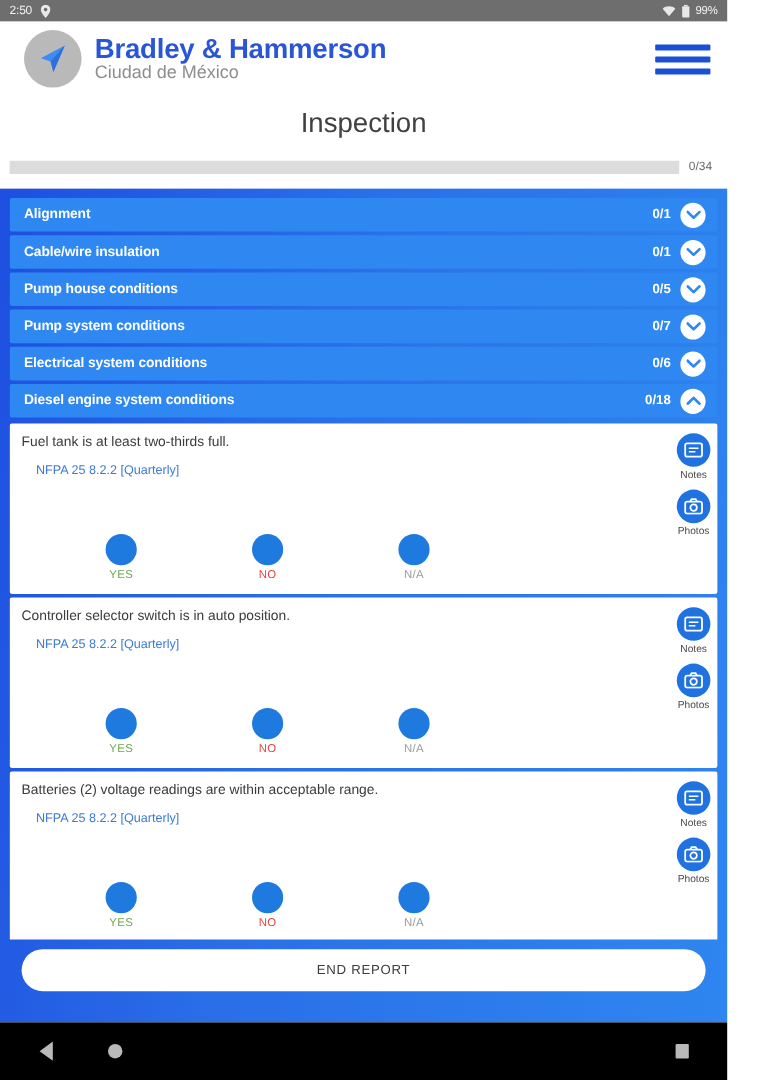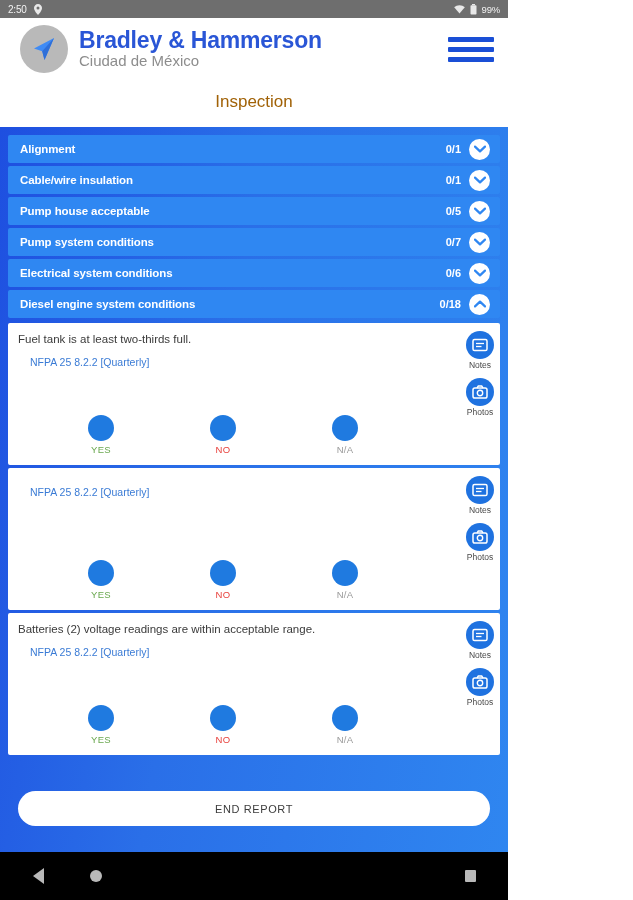--- a/index.html
+++ b/index.html
@@ -2,21 +2,21 @@
 <html><head>
 <meta charset="utf-8">
 <style>
   * { box-sizing: border-box; margin: 0; padding: 0; }
   html, body {
     width: 633px; height: 900px;
     font-family: "Liberation Sans", sans-serif;
     background: #ffffff;
     overflow: hidden;
   }
-  .screen { width: 508px; height: 900px; position: relative; display: flex; flex-direction: column; }
+  .screen { width: 606px; height: 900px; position: relative; display: flex; flex-direction: column; }
 
   
   .statusbar {
     height: 18px; background: #6e6e6e; color: #f2f2f2;
     display: flex; align-items: center; padding: 0 8px;
     font-size: 10px; flex: 0 0 18px;
   }
   .sb-left { display: flex; align-items: center; gap: 7px; }
   .sb-right { margin-left: auto; display: flex; align-items: center; gap: 5px; }
   .sb-time { font-size: 10px; letter-spacing: -0.2px; }
@@ -43,21 +43,21 @@
   .brand-sub { font-size: 15px; color: #8d8d8d; line-height: 1.2; }
   .hamburger {
     margin-left: auto; width: 46px; height: 30px;
     display: flex; flex-direction: column; justify-content: center; gap: 5px;
   }
   .hamburger span { display: block; height: 5px; background: #1a4fd6; border-radius: 1px; }
 
   
   .page-title {
     flex: 0 0 44px; display: flex; align-items: center; justify-content: center;
-    font-size: 17px; color: #a16207; background: #fff;
+    font-size: 23px; color: #404040; background: #fff;
   }
 
   
   .progress-row {
     flex: 0 0 30px; display: flex; align-items: center;
     padding: 0 6px 0 8px; gap: 8px; background: #fff;
   }
   .progress-track {
     flex: 1 1 auto; height: 11px; background: #dcdcdc; border-radius: 1px;
     position: relative; overflow: hidden;
@@ -184,20 +184,26 @@
     </div>
     <div class="hamburger">
       <span></span>
       <span></span>
       <span></span>
     </div>
   </div>
 
   <div class="page-title">Inspection</div>
 
+  <div class="progress-row">
+    <div class="progress-track">
+      <div class="progress-fill" style="width: 0%;"></div>
+    </div>
+    <div class="progress-label">0/34</div>
+  </div>
 
   <div class="panel">
     <div class="panel-inner">
 
       <div class="cat-row">
         <span class="cat-label">Alignment</span>
         <span class="cat-count">0/1</span>
         <span class="chev">
           <svg width="12" height="8" viewBox="0 0 12 8">
               <path d="M1 1.6 L6 6.4 L11 1.6" stroke="#2f87f2" stroke-width="2.2" fill="none" stroke-linecap="round" stroke-linejoin="round"></path>
@@ -209,21 +215,21 @@
         <span class="cat-label">Cable/wire insulation</span>
         <span class="cat-count">0/1</span>
         <span class="chev">
           <svg width="12" height="8" viewBox="0 0 12 8">
               <path d="M1 1.6 L6 6.4 L11 1.6" stroke="#2f87f2" stroke-width="2.2" fill="none" stroke-linecap="round" stroke-linejoin="round"></path>
             </svg>
         </span>
       </div>
 
       <div class="cat-row">
-        <span class="cat-label">Pump house acceptable</span>
+        <span class="cat-label">Pump house conditions</span>
         <span class="cat-count">0/5</span>
         <span class="chev">
           <svg width="12" height="8" viewBox="0 0 12 8">
               <path d="M1 1.6 L6 6.4 L11 1.6" stroke="#2f87f2" stroke-width="2.2" fill="none" stroke-linecap="round" stroke-linejoin="round"></path>
             </svg>
         </span>
       </div>
 
       <div class="cat-row">
         <span class="cat-label">Pump system conditions</span>
@@ -292,20 +298,21 @@
                     <path d="M5 3 L6.3 1 L9.7 1 L11 3" fill="none" stroke="#fff" stroke-width="1.4"></path>
                     <circle cx="8" cy="8" r="2.7" fill="none" stroke="#fff" stroke-width="1.4"></circle>
                   </svg>
               </span>
               <span class="side-label">Photos</span>
             </div>
           </div>
         </div>
 
         <div class="qcard">
+          <div class="q-text">Controller selector switch is in auto position.</div>
           <div class="q-ref">NFPA 25 8.2.2 [Quarterly]</div>
           <div class="q-options">
             <div class="opt opt-yes">
               <div class="radio"></div>
               <div class="opt-label">YES</div>
             </div>
             <div class="opt opt-no">
               <div class="radio"></div>
               <div class="opt-label">NO</div>
             </div>

